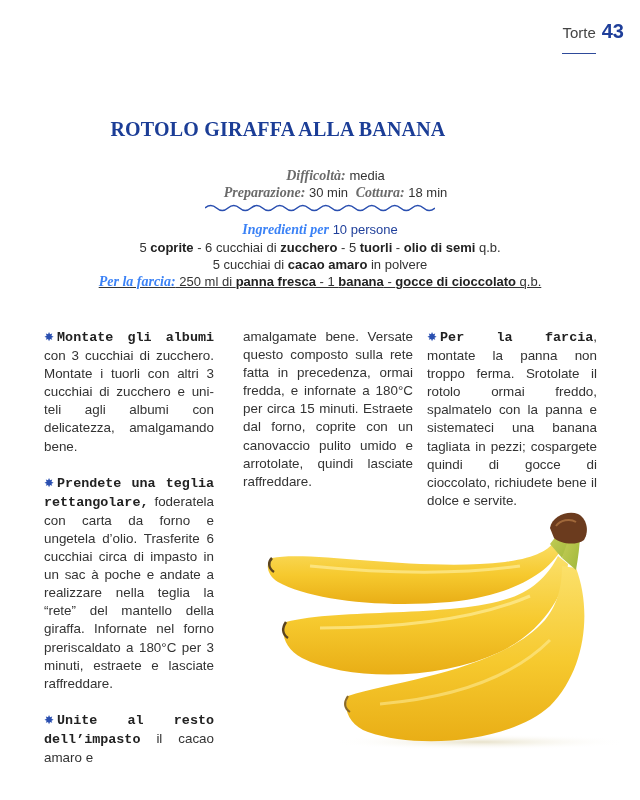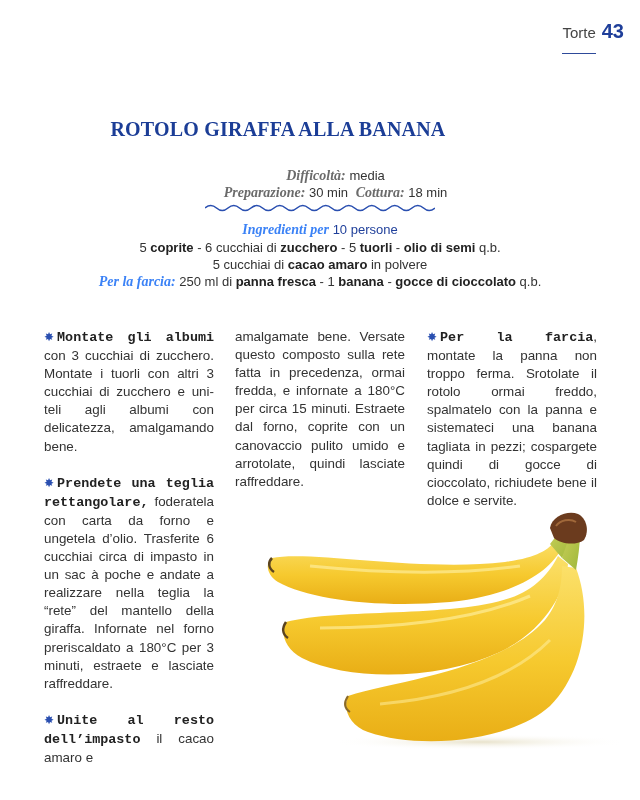--- a/index.html
+++ b/index.html
@@ -31,33 +31,33 @@
   .meta-times { top: 185px; }
   .meta-times .gap { display: inline-block; width: 4px; }
 
   .wave { position: absolute; top: 203px; left: 205px; width: 230px; height: 10px; }
 
   .ing { position: absolute; left: 0; width: 640px; text-align: center; font-size: 13px; color: #333; }
   .ing-head { top: 222px; }
   .ing-head .serves { color: #1f3f9a; font-weight: normal; }
   .ing-line1 { top: 240px; }
   .ing-line2 { top: 257px; }
-  .ing-line3 { top: 274px; }
+  .ing-line3 { top: 274px; text-decoration: underline; }
   .ing b { font-weight: bold; color: #222; }
   .ing .lbl {
     font-family: "Liberation Serif", "DejaVu Serif", serif; font-style: italic; font-weight: bold;
     color: #3b82f6; font-size: 14px;
   }
 
   .col {
     position: absolute; top: 328px; font-size: 13.4px; line-height: 18.1px; color: #333;
     text-align: justify; hyphens: manual;
   }
   .col1 { left: 44px; width: 170px; }
-  .col2 { left: 235px; width: 170px; }
+  .col2 { left: 243px; width: 170px; }
   .col3 { left: 427px; width: 170px; }
   .col p { margin-bottom: 18px; }
   .col b { color: #222; font-family: Liberation Mono, monospace; }
   .bullet { color: #2a4fb0; font-size: 12px; margin-right: 3px; }
 
   .banana-wrap { position: absolute; left: 250px; top: 510px; width: 370px; height: 240px; }
 </style>
 </head>
 <body>
 

